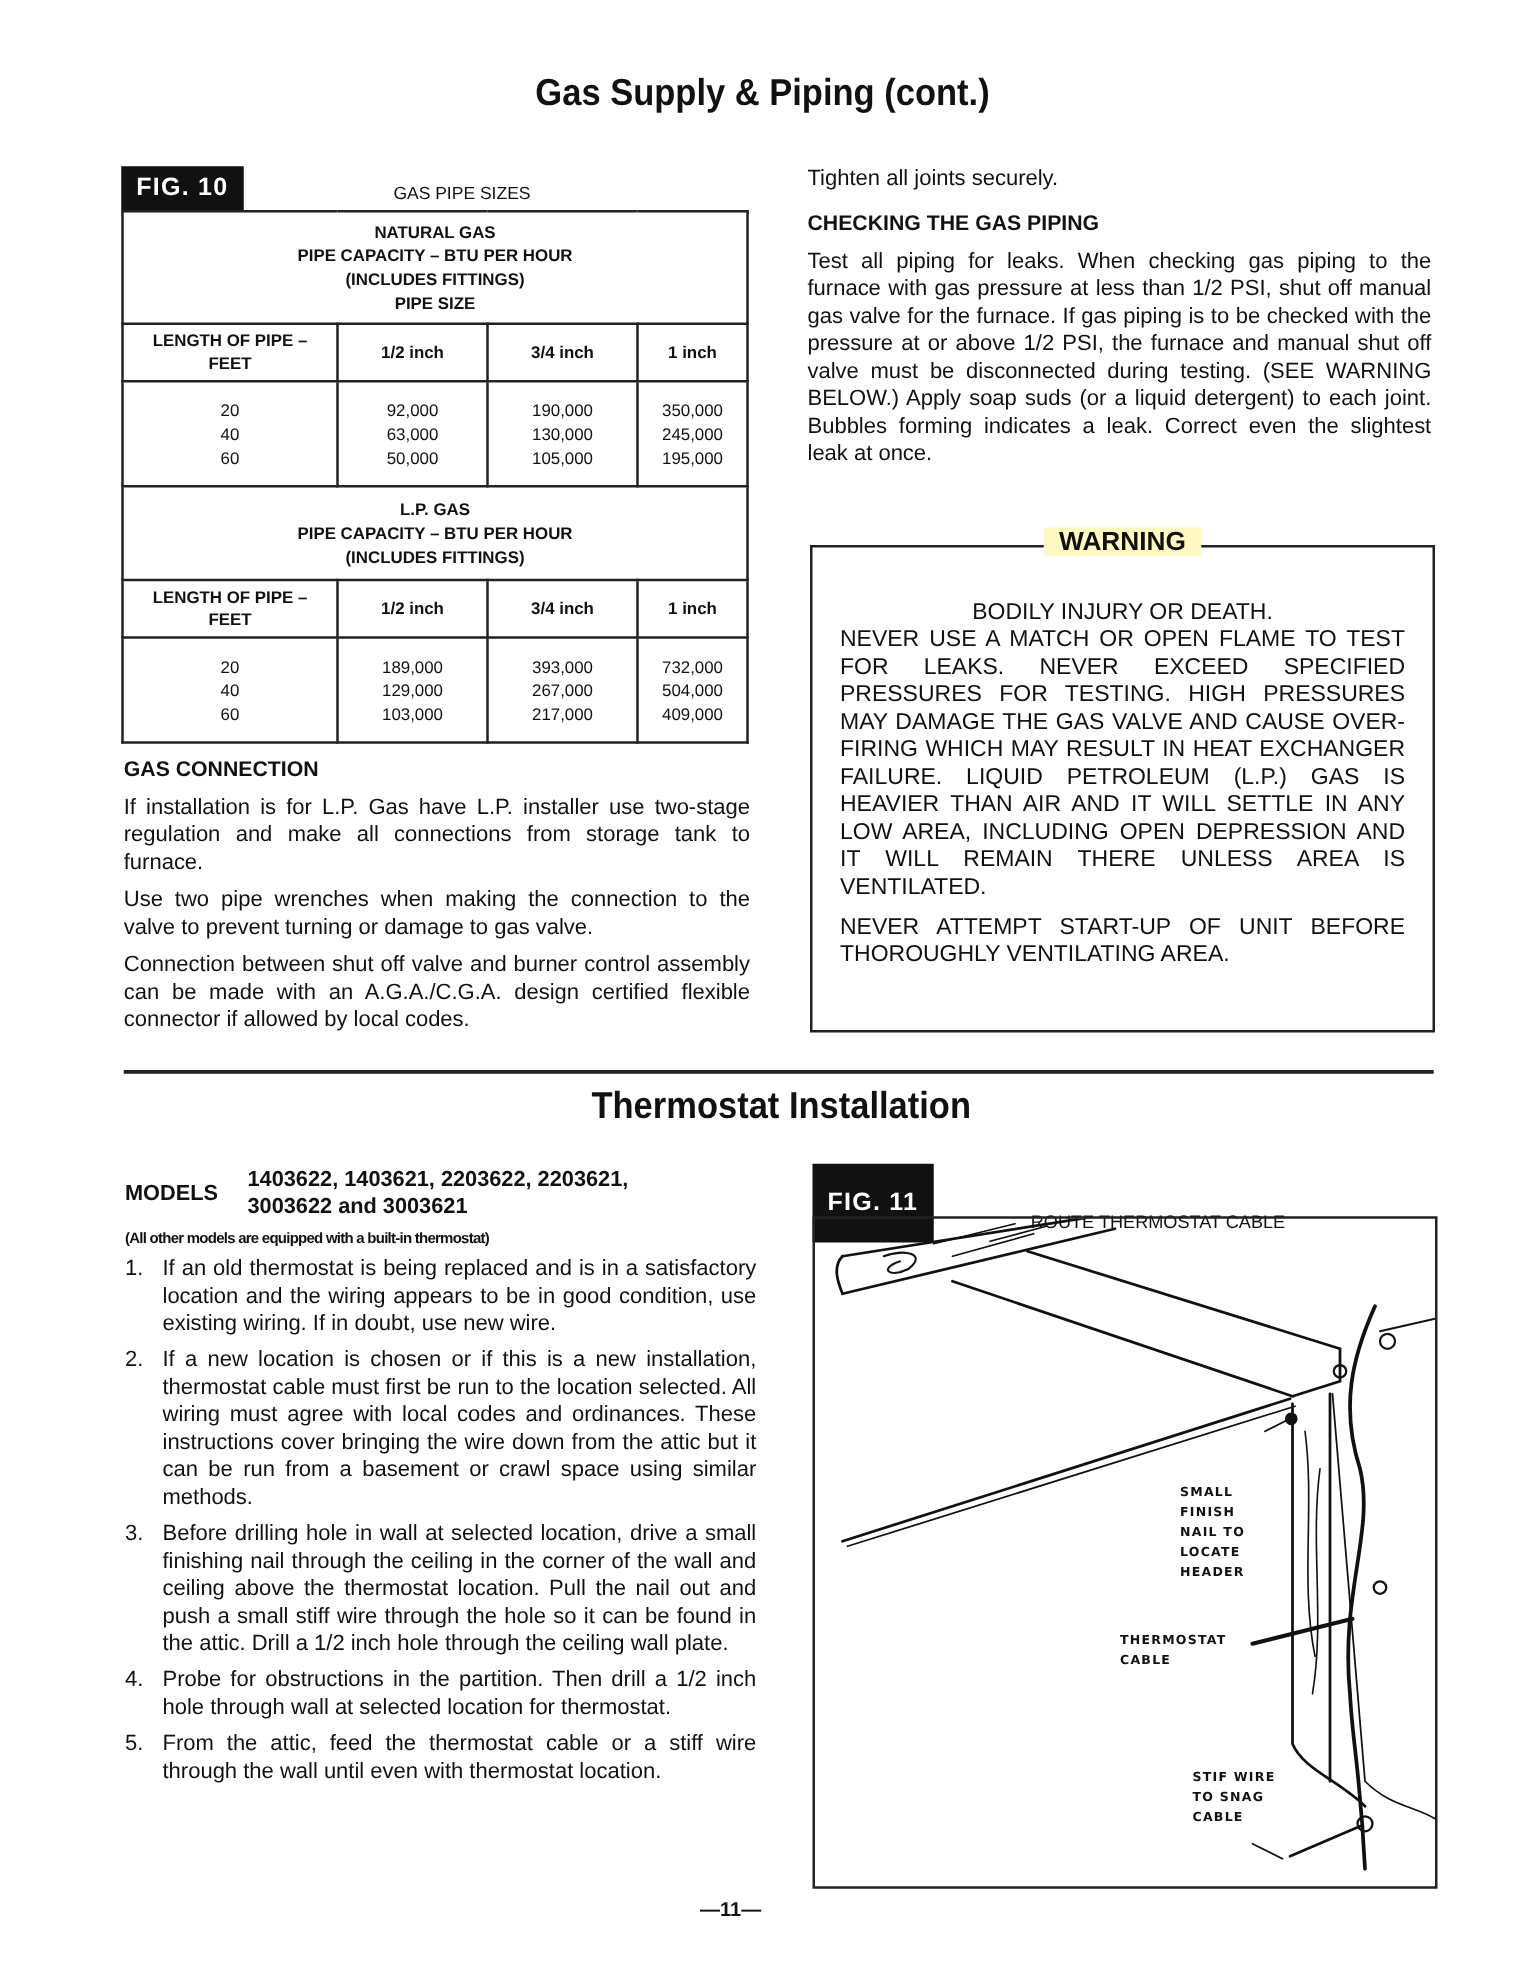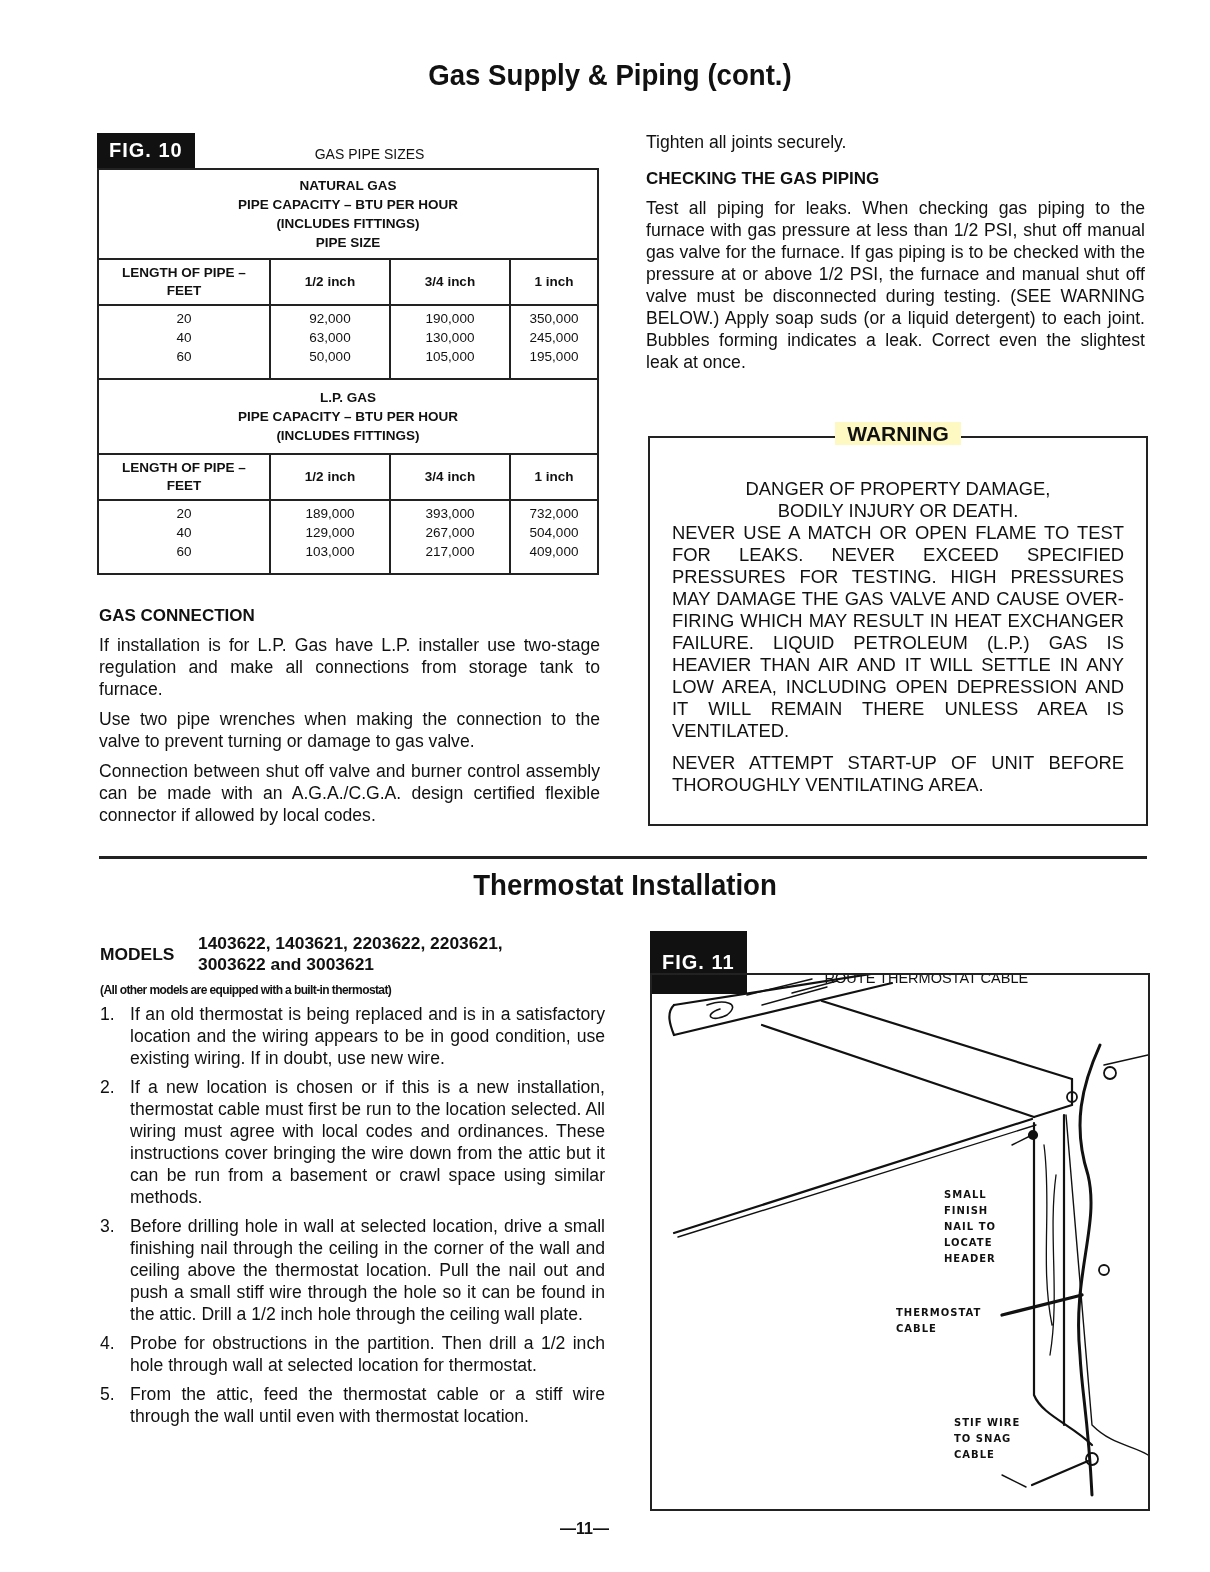--- a/index.html
+++ b/index.html
@@ -9,21 +9,21 @@
   .h1 { font-weight:bold; font-size:30px; letter-spacing:0px; text-align:center; transform:scaleX(0.92); transform-origin:center; }
   .body-text { font-size:17.6px; line-height:22px; text-align:justify; }
   .sub { font-weight:bold; font-size:17px; }
   
   .figtab { background:#111; color:#fff; font-weight:bold; font-size:20px; padding:6px 12px; letter-spacing:1px; }
   .figcap { font-size:14px; }
   table.pipe { border-collapse:collapse; width:502px; font-size:13.5px; }
   table.pipe td { border:2px solid #222; text-align:center; padding:0; }
   table.pipe .hdr { font-weight:bold; line-height:19px; padding:6px 0; }
   table.pipe .colh { font-weight:bold; height:44px; line-height:18px; }
-  table.pipe .vals { line-height:19px; padding:3px 0 12px; vertical-align:top;border-radius:31px; }
+  table.pipe .vals { line-height:19px; padding:13px 0 12px; vertical-align:top;border-radius:31px; }
   .warnbox { border:2px solid #222; }
   .warnbody { font-size:18.4px; line-height:22px; text-align:justify; }
   ol.steps { margin:0; padding:0; list-style:none; }
   ol.steps li { position:relative; padding-left:30px; margin-bottom:7px; font-size:17.6px; line-height:22px; text-align:justify; }
   ol.steps li .num { position:absolute; left:0; top:0; }
   .label-sm { font-size:10px; font-weight:bold; letter-spacing:1px; line-height:16px; font-family:"DejaVu Sans", sans-serif; }
 </style>
 </head>
 <body>
 
@@ -122,21 +122,20 @@
   <div class="body-text" style="margin-bottom:16px;">Tighten all joints securely.</div>
   <div class="sub" style="margin-bottom:8px;">CHECKING THE GAS PIPING</div>
   <div class="body-text">Test all piping for leaks. When checking gas piping to the furnace with gas pressure at less than 1/2 PSI, shut off manual gas valve for the furnace. If gas piping is to be checked with the pressure at or above 1/2 PSI, the furnace and manual shut off valve must be disconnected during testing. (SEE WARNING BELOW.) Apply soap suds (or a liquid detergent) to each joint. Bubbles forming indicates a leak. Correct even the slightest leak at once.</div>
 </div>
 
 <div class="abs warnbox" style="left:648px; top:436px; width:496px; height:386px;">
   <div class="abs" style="left:0; right:0; top:-16px; text-align:center;">
     <span style="background:#fef9c3; padding:0 12px; font-weight:bold; font-size:21px;">WARNING</span>
   </div>
   <div style="padding:40px 22px 0 22px;">
-    <div class="warnbody" style="text-align:center;">DANGER OF PROPERTY DAMAGE,</div>
     <div class="warnbody" style="text-align:center;">BODILY INJURY OR DEATH.</div>
     <div class="warnbody" style="margin-bottom:10px;">NEVER USE A MATCH OR OPEN FLAME TO TEST FOR LEAKS. NEVER EXCEED SPECIFIED PRESSURES FOR TESTING. HIGH PRESSURES MAY DAMAGE THE GAS VALVE AND CAUSE OVER-FIRING WHICH MAY RESULT IN HEAT EXCHANGER FAILURE. LIQUID PETROLEUM (L.P.) GAS IS HEAVIER THAN AIR AND IT WILL SETTLE IN ANY LOW AREA, INCLUDING OPEN DEPRESSION AND IT WILL REMAIN THERE UNLESS AREA IS VENTILATED.</div>
     <div class="warnbody">NEVER ATTEMPT START-UP OF UNIT BEFORE THOROUGHLY VENTILATING AREA.</div>
   </div>
 </div>
 
 <div class="abs" style="left:99px; top:856px; width:1048px; height:3px; background:#222;"></div>
 
 <div class="abs h1" style="left:320px; top:868px; width:610px;">Thermostat Installation</div>
 

